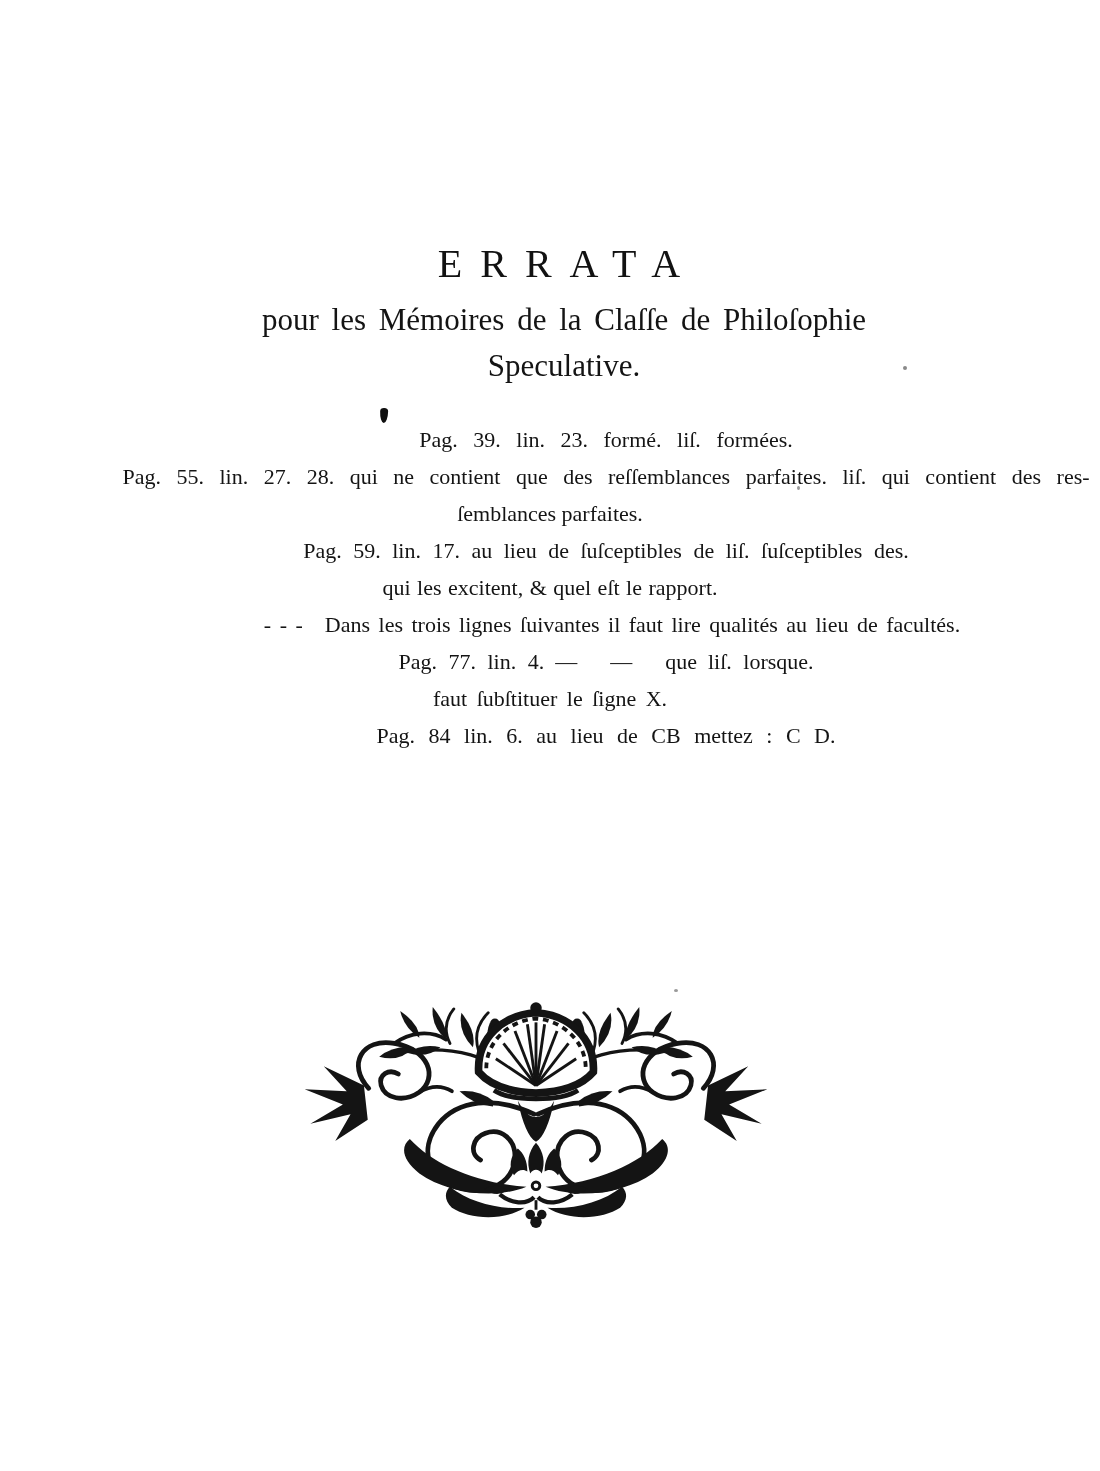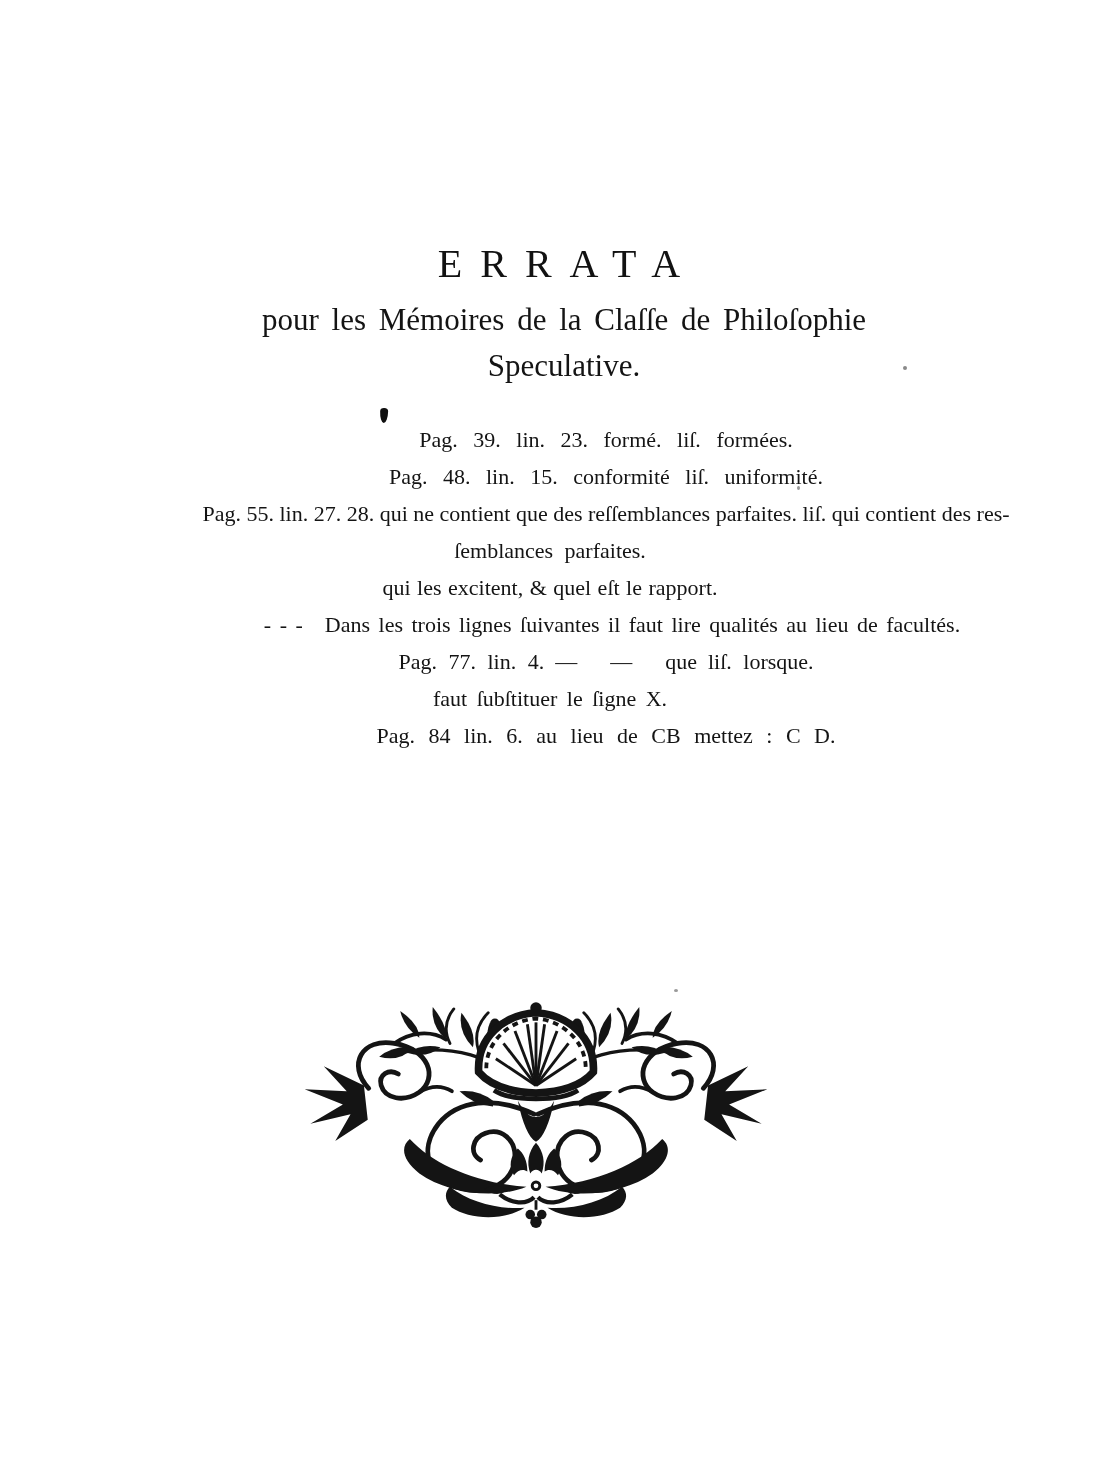--- a/index.html
+++ b/index.html
@@ -78,23 +78,23 @@
   <div class="subtitle l1"><span>pour les Mémoires de la Claſſe de </span><span class="it">Philoſophie</span></div>
   <div class="subtitle l2"><span class="it">Speculative.</span></div>
 
   <span class="ink-blot"></span>
   <span class="speck s1"></span>
   <span class="speck s2"></span>
   <span class="speck s3"></span>
 
   <div class="errata">
       <div class="line ind-pag"><span>Pag. 39. lin. 23. </span><span class="it">formé.</span><span> liſ. </span><span class="it">formées.</span></div>
-      <div class="line ind-pag"><span>Pag. 48. lin. 15. </span><span class="it">conformité</span><span> liſ. </span><span class="it">uniformité.</span></div>
       <div class="line ind-pag"><span>Pag. 55. lin. 27. 28. </span><span class="it">qui ne contient que des reſſemblances parfaites.</span><span> liſ. </span><span class="it">qui contient des res-</span></div>
       <div class="line ind-cont"><span class="it">ſemblances parfaites.</span></div>
+      <div class="line ind-pag"><span>Pag. 59. lin. 17. au lieu de </span><span class="it">ſuſceptibles de</span><span> liſ. </span><span class="it">ſuſceptibles des.</span></div>
       <div class="line ind-cont"><span class="it">qui les excitent, &amp; quel eſt le rapport.</span></div>
       <div class="line ind-dash"><span>- - - Dans les trois lignes ſuivantes il faut lire </span><span class="it">qualités</span><span> au lieu de </span><span class="it">facultés.</span></div>
       <div class="line ind-pag"><span>Pag. 77. lin. 4. —  —  </span><span class="it">que</span><span> liſ. </span><span class="it">lorsque.</span></div>
       <div class="line ind-cont"><span>faut ſubſtituer le ſigne X.</span></div>
       <div class="line ind-pag"><span>Pag. 84 lin. 6. au lieu de CB mettez : C D.</span></div>
     </div>
 
   <svg class="ornament" width="478" height="242" viewBox="0 0 500 250" aria-hidden="true">
 
     <g id="halfL" stroke="#141414" fill="none" stroke-width="5" stroke-linecap="round">

